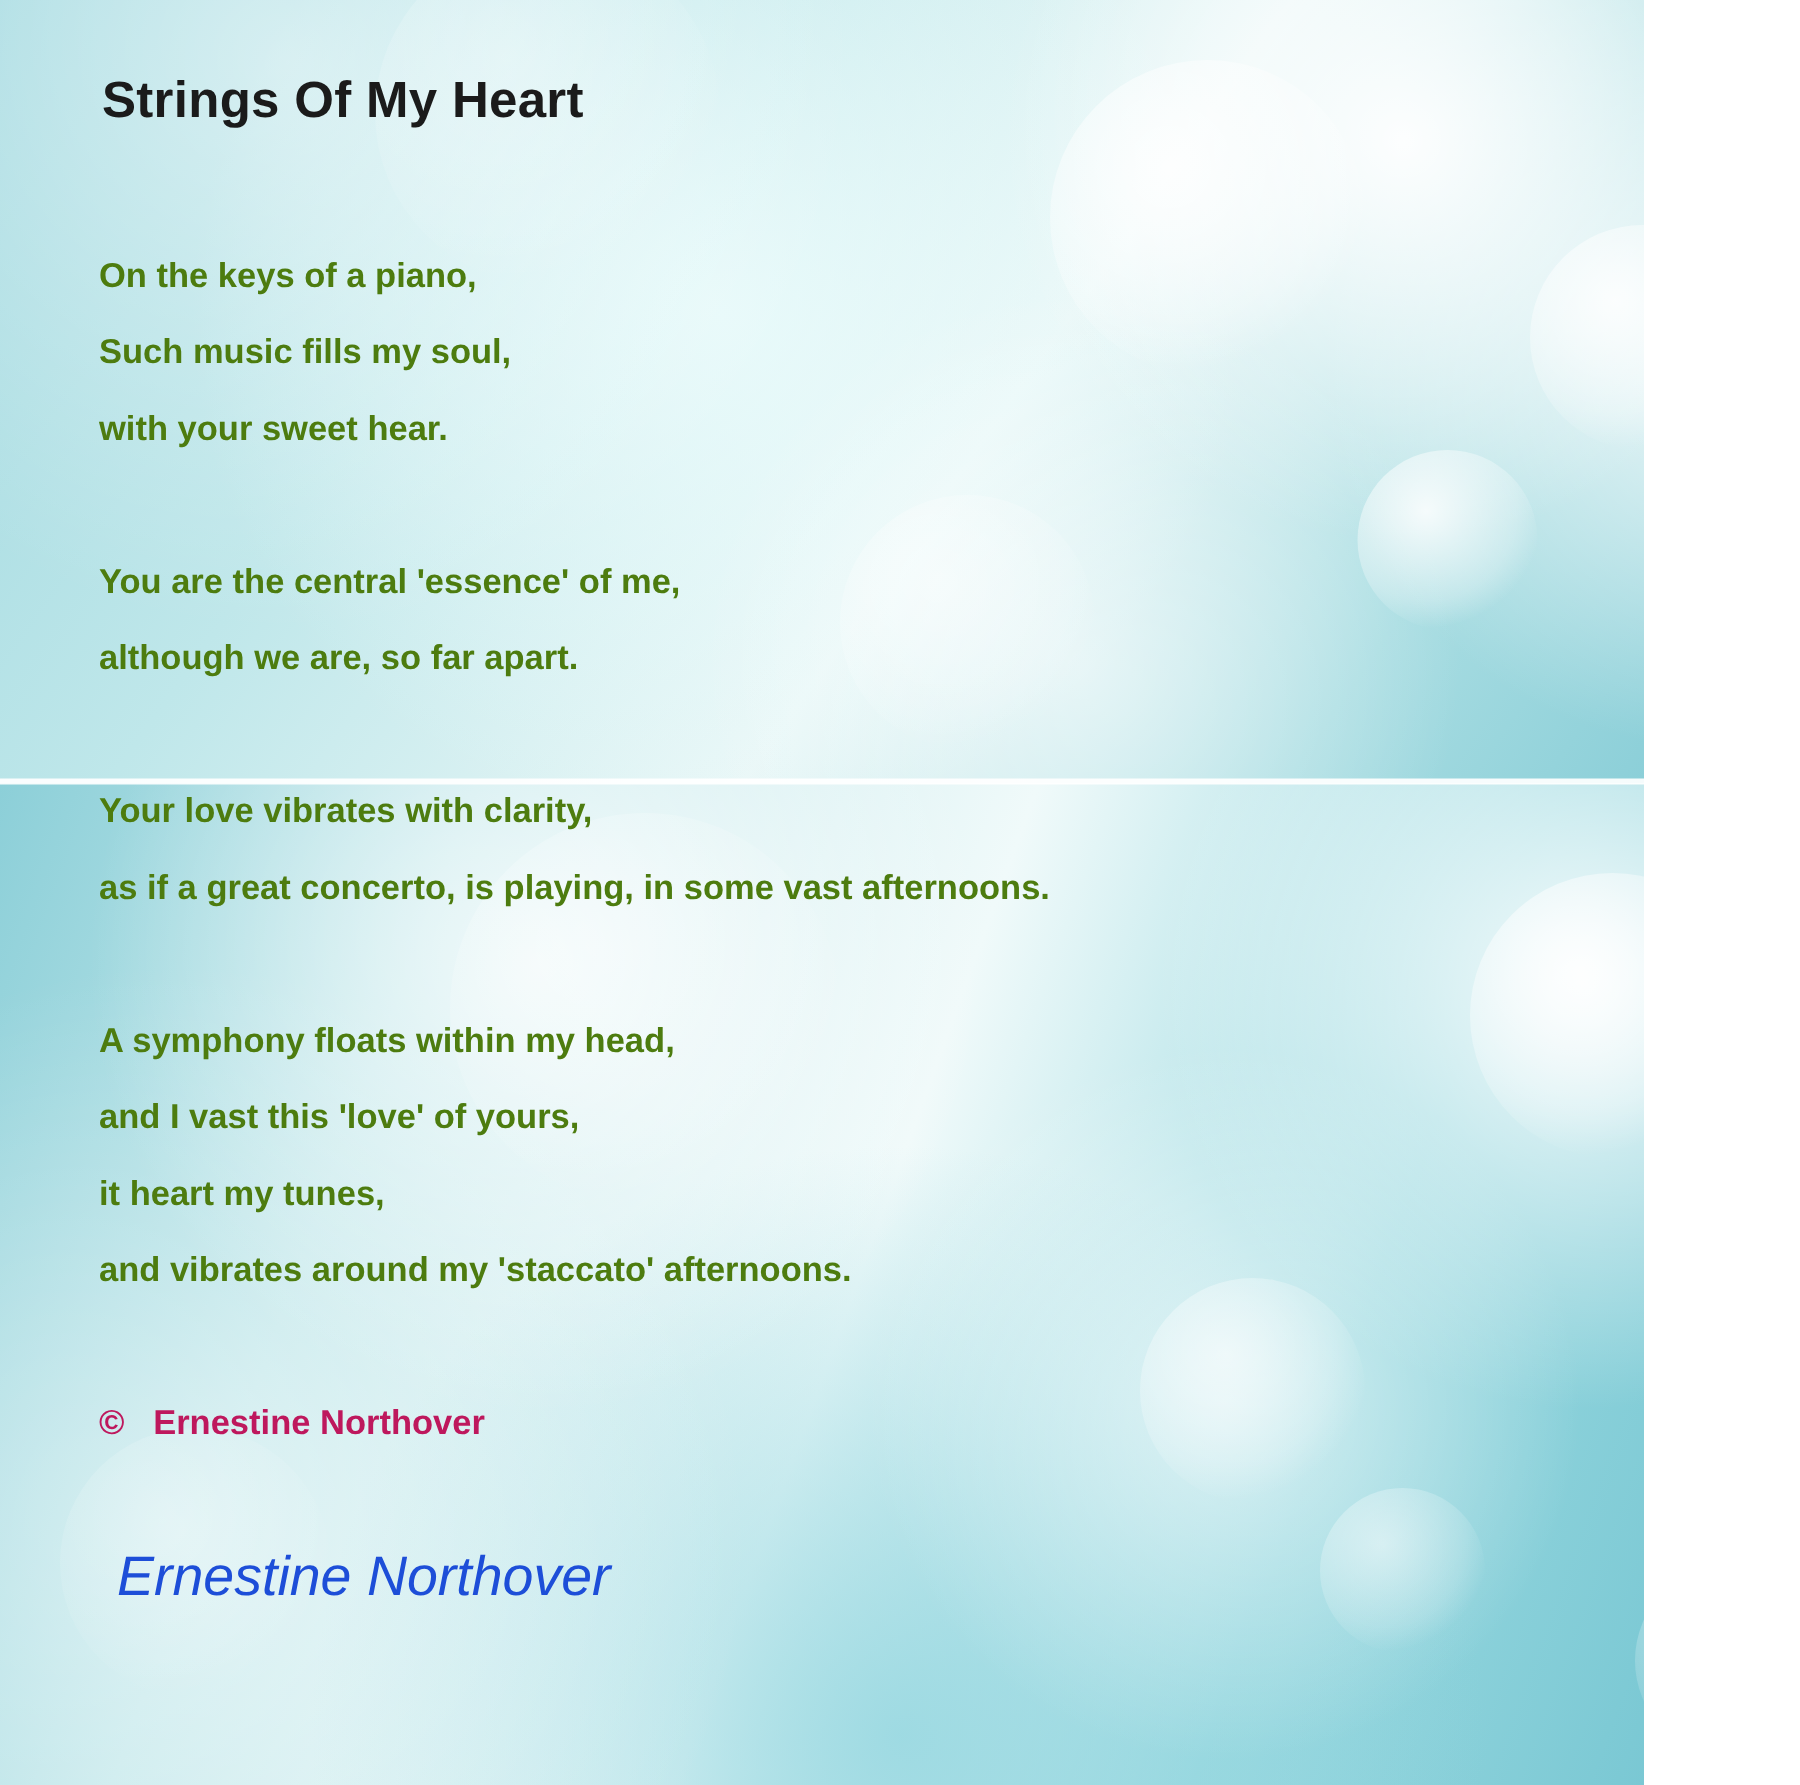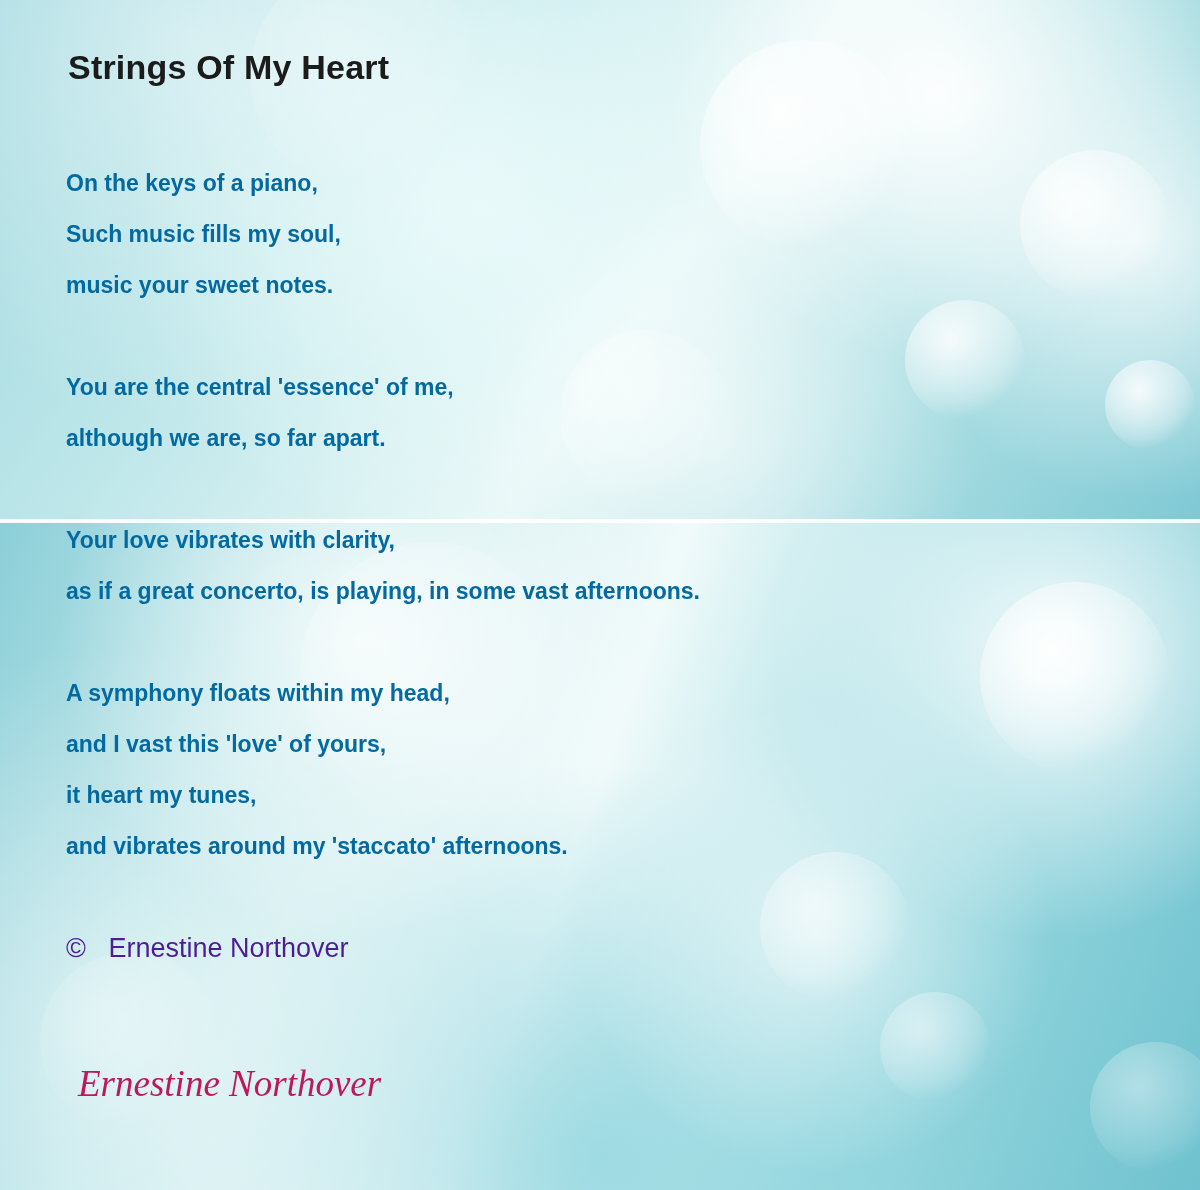--- a/index.html
+++ b/index.html
@@ -8,21 +8,21 @@
   }
   body {
     width: 1200px;
     height: 1190px;
     font-family: "Liberation Sans", sans-serif;
     overflow: hidden;
   }
 
   #poem-card {
     position: relative;
-    width: 1200px;
+    width: 1096px;
     height: 1190px;
     overflow: hidden;
     background: #bfe4e8;
   }
 
   
   .bg-layer {
     position: absolute;
     left: 0;
     width: 1200px;
@@ -84,42 +84,42 @@
   }
   .poem-body {
     position: absolute;
     left: 66px;
     top: 158px;
     width: 1060px;
   }
   .poem-line {
     font-size: 23px;
     font-weight: bold;
-    color: #0369a1;
+    color: #4d7c0f;
     line-height: 51px;
     white-space: pre;
   }
   .poem-line.blank {
     height: 51px;
   }
   .poem-credit {
-    font-size: 27px;
-    font-weight: normal;
-    color: #4c1d95;
+    font-size: 23px;
+    font-weight: bold;
+    color: #be185d;
     line-height: 51px;
     white-space: pre;
   }
   .author-signature {
     position: absolute;
     left: 78px;
-    top: 1062px;
+    top: 1030px;
     font-size: 37px;
     font-style: italic;
-    color: #be185d;
-    font-family: Liberation Serif, serif;
+    color: #1d4ed8;
+    font-family: Liberation Sans, sans-serif;
   }
 </style>
 </head>
 <body>
 
 <div id="poem-card">
 
   <div class="bg-layer bg-top">
     <div class="bokeh" style="left:700px;  top:40px;  width:210px; height:210px;"></div>
     <div class="bokeh" style="left:1020px; top:150px; width:150px; height:150px;"></div>
@@ -139,21 +139,21 @@
   </div>
 
   <div class="panel-seam"></div>
 
   <div class="content">
     <div class="poem-title">Strings Of My Heart</div>
 
     <div class="poem-body">
       <div class="poem-line">On the keys of a piano,</div>
       <div class="poem-line">Such music fills my soul,</div>
-      <div class="poem-line">music your sweet notes.</div>
+      <div class="poem-line">with your sweet hear.</div>
       <div class="poem-line blank"></div>
       <div class="poem-line">You are the central 'essence' of me,</div>
       <div class="poem-line">although we are, so far apart.</div>
       <div class="poem-line blank"></div>
       <div class="poem-line">Your love vibrates with clarity,</div>
       <div class="poem-line">as if a great concerto, is playing, in some vast afternoons.</div>
       <div class="poem-line blank"></div>
       <div class="poem-line">A symphony floats within my head,</div>
       <div class="poem-line">and I vast this 'love' of yours,</div>
       <div class="poem-line">it heart my tunes,</div>

